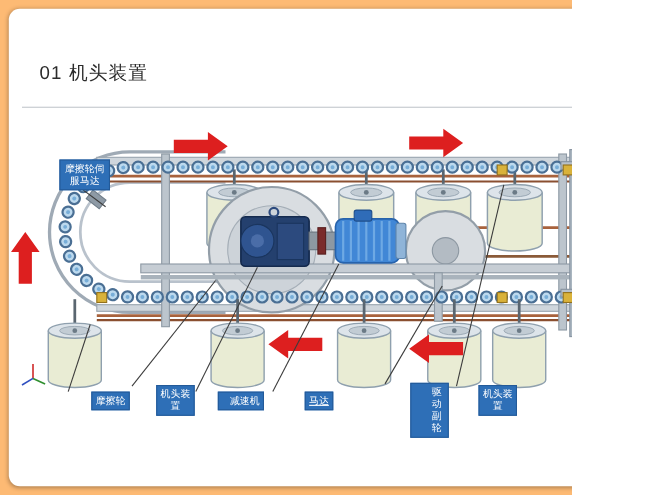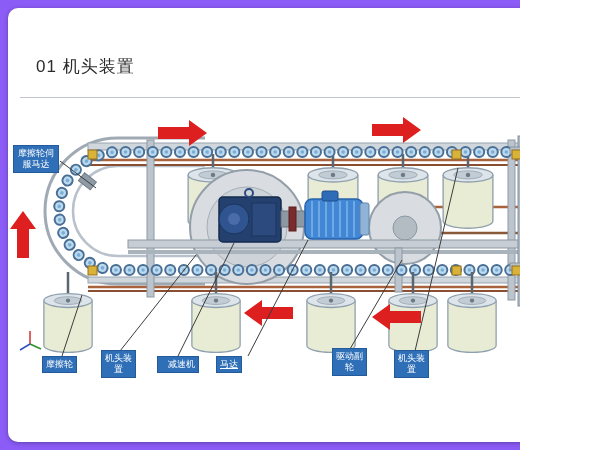--- a/index.html
+++ b/index.html
@@ -1,34 +1,34 @@
 <!DOCTYPE html>
 <html><head>
 <meta charset="utf-8">
 <style>
   * { margin:0; padding:0; box-sizing:border-box; }
   html,body { width:600px; height:450px; }
   body { font-family:"Liberation Sans","DejaVu Sans",sans-serif; }
-  .slide { position:relative; width:520px; height:450px; background:#8b5cf6; overflow:hidden; }
+  .slide { position:relative; width:520px; height:450px; background:#fdba74; overflow:hidden; }
   .card { position:absolute; left:8px; top:8px; width:584px; height:434px;
           background:#ffffff; border-radius:10px; box-shadow:0 1px 4px rgba(0,0,0,.3); }
   .title { position:absolute; left:36px; top:55px; font-size:17px; color:#2b2b2b; letter-spacing:1px; }
   .title-rule { position:absolute; left:20px; top:97px; width:560px; height:1px; background:#c2c7cd; }
   .decor-big { position:absolute; left:545px; top:56px; width:45px; height:45px; border-radius:50%; background:#b9d3ea; }
   .decor-small { position:absolute; left:537px; top:82px; width:21px; height:21px; border-radius:50%; background:#9fc4e4; }
   svg.diagram { position:absolute; left:0; top:0; width:600px; height:450px; }
   .lbl { position:absolute; background:#2e6fb7; color:#fff; font-size:9px; line-height:11px;
-         padding:2px 3px; text-align:center; border:1px solid #235a99; }
+         padding:2px 3px; text-align:center; border:1px solid #235a99;margin-left:41px; }
   .lbl.nw { white-space:nowrap; }
   .lbl.servo { left:13px; top:145px; width:46px; }
   .lbl.friction { left:42px; top:356px;text-align:right; }
   .lbl.drivemain { left:101px; top:350px; width:35px; }
   .lbl.reducer { left:157px; top:356px;padding-left:10px; }
-  .lbl.motor { left:216px; top:356px;text-decoration:underline; }
-  .lbl.drivesub { left:332px; top:348px; width:35px; }
+  .lbl.motor { left:236px; top:356px;text-decoration:underline; }
+  .lbl.drivesub { left:332px; top:348px; width:35px;padding-left:16px; }
   .lbl.fwmotor { left:394px; top:350px; width:35px; }
 </style>
 </head>
 <body>
 
 <div class="slide">
   <div class="card"></div>
   <div class="decor-big"></div>
   <div class="decor-small"></div>
   <div class="title">01 机头装置</div>

